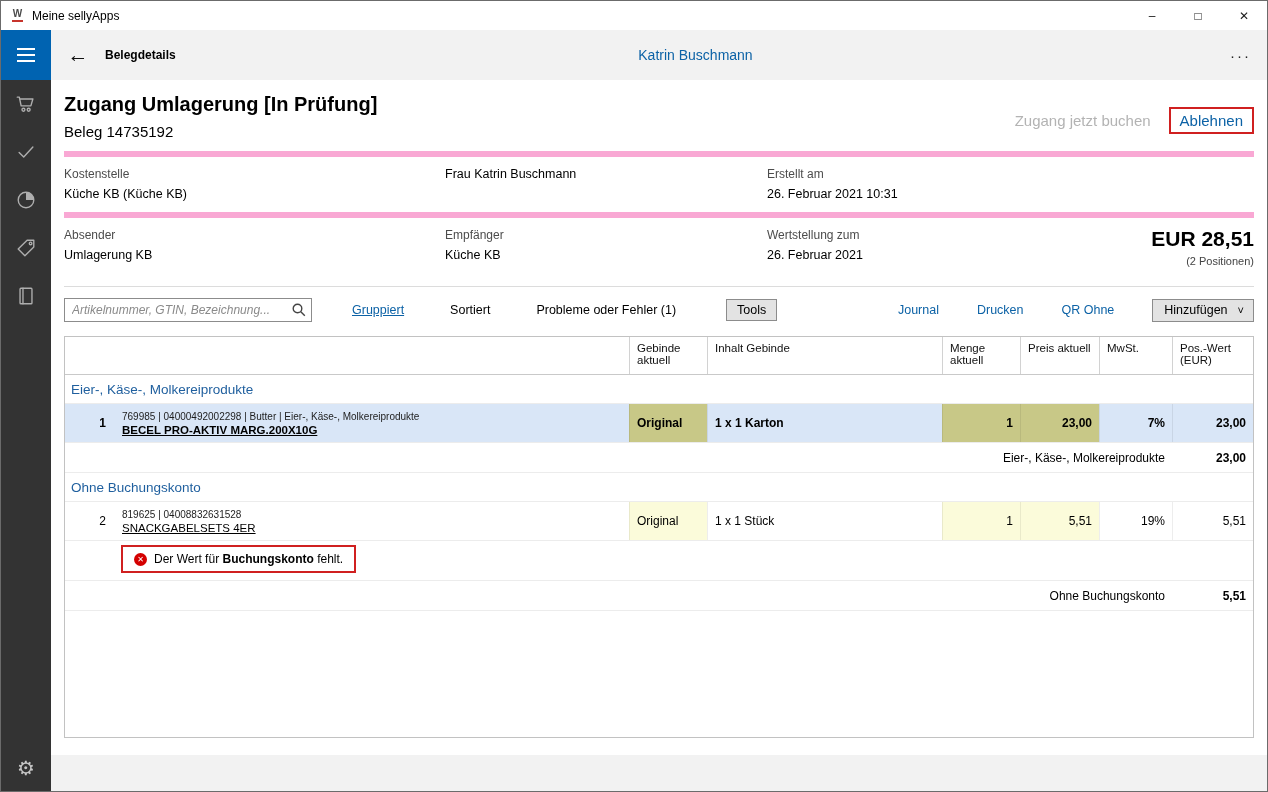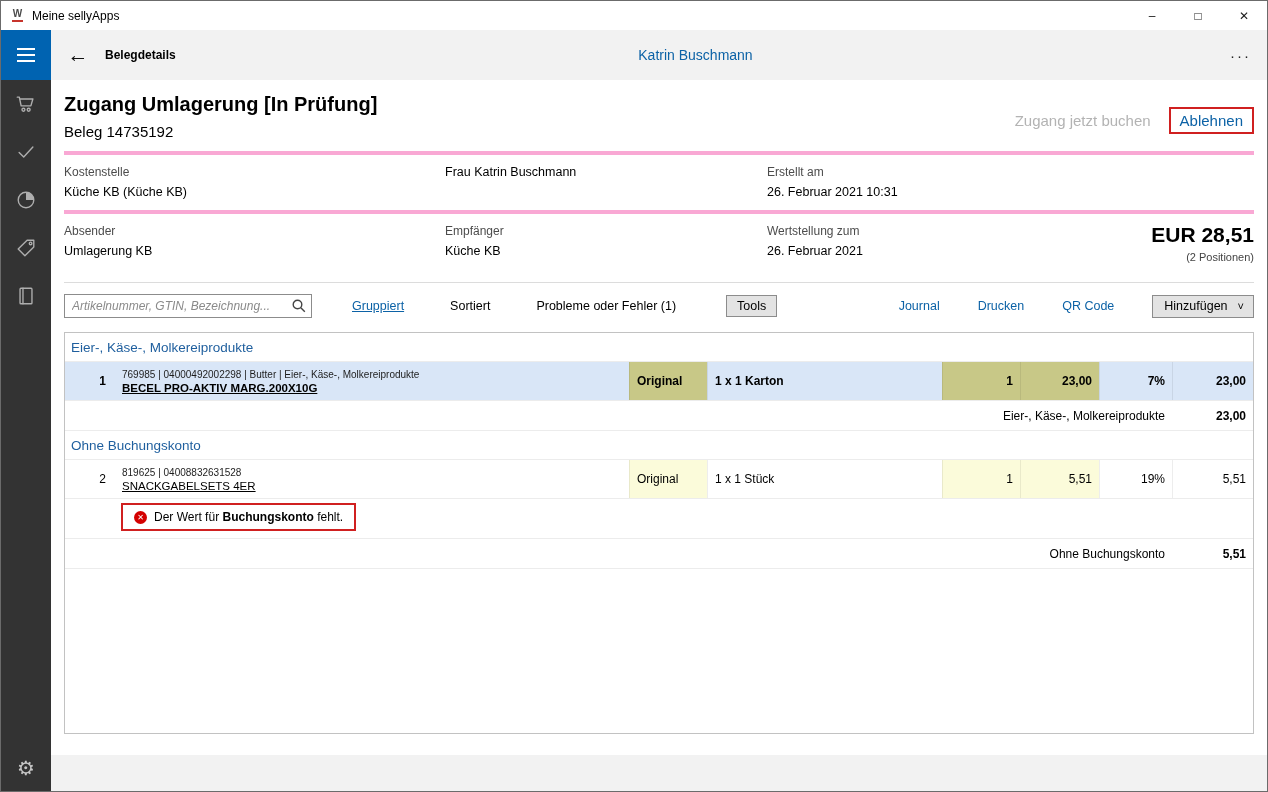--- a/index.html
+++ b/index.html
@@ -43,21 +43,21 @@
 
   
   .doc-head { display:flex; padding:13px 0 11px; }
   .doc-title { font-size:20px; font-weight:bold; }
   .doc-sub { font-size:15px; margin-top:7px; }
   .doc-actions { margin-left:auto; display:flex; align-items:center; gap:18px; align-self:flex-start; margin-top:14px; }
   .book-action { color:#b3b3b3; font-size:15px; cursor:default; }
   .reject-action { color:#0c62a6; font-size:15px; border:2px solid #d02020; padding:3px 9px; cursor:pointer; background:#fff; }
 
   
-  .fields { border-top:4px solid #f9a8d4; padding:10px 0 11px; display:grid; grid-template-columns:381px 322px 1fr; }
+  .fields { border-top:6px solid #f9a8d4; padding:10px 0 11px; display:grid; grid-template-columns:381px 322px 1fr; }
   .fields2 { padding-bottom:24px; position:relative; }
   .field .label { font-size:12px; color:#4c4c4c; margin-bottom:6px; }
   .field .value { font-size:12.5px; color:#000; }
   .total { position:absolute; right:0; top:9px; text-align:right; }
   .total-main { font-size:21px; font-weight:bold; }
   .total-sub { font-size:11px; color:#444; margin-top:4px; }
 
   
   .toolbar { border-top:1px solid #dcdcdc; padding:11px 0 11px; display:flex; align-items:center; }
   .searchbox { position:relative; width:248px; height:24px; border:1px solid #8c8c8c; background:#fff; }
@@ -228,30 +228,40 @@
                 </svg>
             </span>
           </div>
           <span class="tb-link">Gruppiert</span>
           <span class="tb-text">Sortiert</span>
           <span class="tb-text">Probleme oder Fehler (1)</span>
           <button class="btn tools-btn">Tools</button>
           <div class="tb-right">
             <span class="blue-link">Journal</span>
             <span class="blue-link">Drucken</span>
-            <span class="blue-link">QR Code</span>
+            <span class="blue-link">QR Ohne</span>
             <button class="btn add-btn">
               <span>Hinzufügen</span>
               <span class="chev">˅</span>
             </button>
           </div>
         </div>
 
         <div class="table">
 
+          <div class="thead grid8">
+            <div class="th"></div>
+            <div class="th"></div>
+            <div class="th">Gebinde aktuell</div>
+            <div class="th">Inhalt Gebinde</div>
+            <div class="th">Menge aktuell</div>
+            <div class="th">Preis aktuell</div>
+            <div class="th">MwSt.</div>
+            <div class="th">Pos.-Wert (EUR)</div>
+          </div>
 
           <div class="tgroup">Eier-, Käse-, Molkereiprodukte</div>
 
           <div class="trow grid8 selected">
             <div class="cell num">1</div>
             <div class="cell desc-cell">
               <span class="meta">769985 | 04000492002298 | Butter | Eier-, Käse-, Molkereiprodukte</span>
               <span class="iname">BECEL PRO-AKTIV MARG.200X10G</span>
             </div>
             <div class="cell khaki">Original</div>

